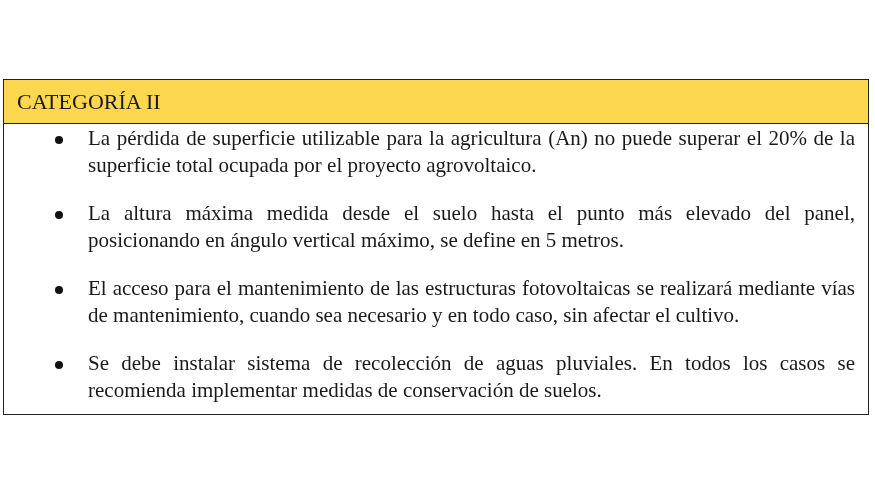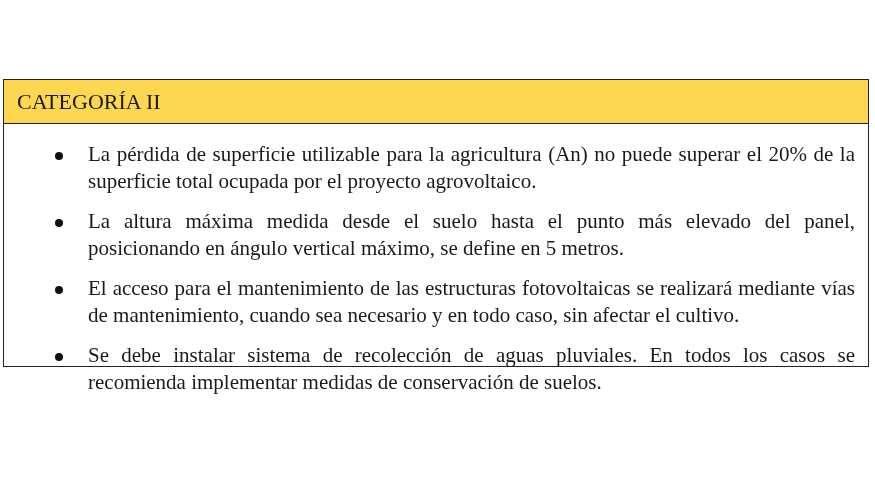--- a/index.html
+++ b/index.html
@@ -1,21 +1,21 @@
 <!DOCTYPE html>
 <html><head>
 <meta charset="utf-8">
 <style>
   html, body { margin: 0; padding: 0; background: #ffffff; }
   body { width: 875px; height: 500px; position: relative; overflow: hidden; font-family: "Liberation Serif", "DejaVu Serif", serif; color: #1a1a1a; }
-  .box { position: absolute; left: 3px; top: 79px; width: 866px; height: 288px; border: 1px solid #222; box-sizing: border-box; background: #fff; }
+  .box { position: absolute; left: 3px; top: 79px; width: 866px; height: 336px; border: 1px solid #222; box-sizing: border-box; background: #fff; }
   .header { height: 44px; background: #fdd74f; border-bottom: 1px solid #222; box-sizing: border-box; padding-left: 13px; display: flex; align-items: center; font-size: 22px; }
   .list { list-style: none; margin: 0; padding: 0; }
-  .item { position: relative; padding-left: 84px; padding-right: 13px; font-size: 21px; line-height: 27px; text-align: justify; margin-top: 13px; }
-  .item:first-child { margin-top: 17px; }
+  .item { position: relative; padding-left: 84px; padding-right: 13px; font-size: 21px; line-height: 27px; text-align: justify; margin-top: 21px; }
+  .item:first-child { margin-top: 1px; }
   .bullet { position: absolute; left: 51px; top: 11px; width: 8px; height: 8px; border-radius: 50%; background: #111; }
 </style>
 </head>
 <body>
 
 <div class="box">
   <div class="header">
     <span>CATEGORÍA II</span>
   </div>
   <ul class="list">

